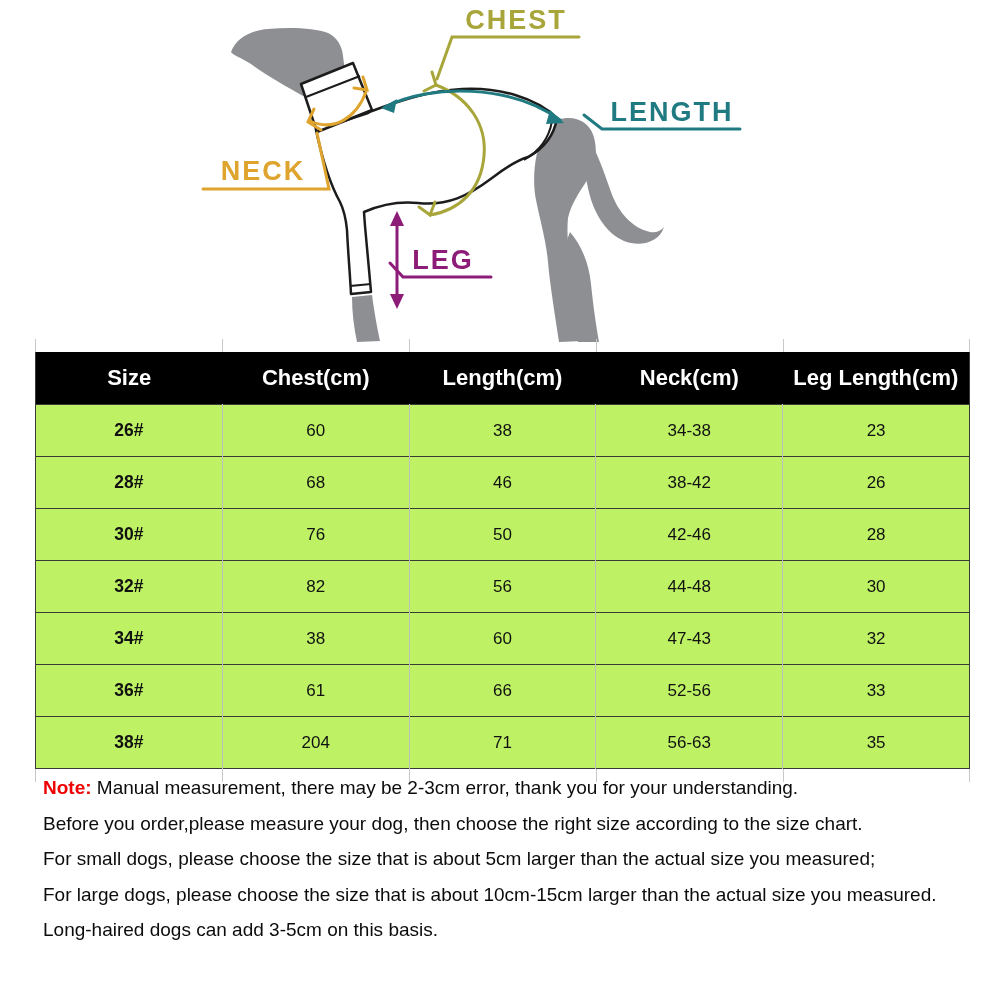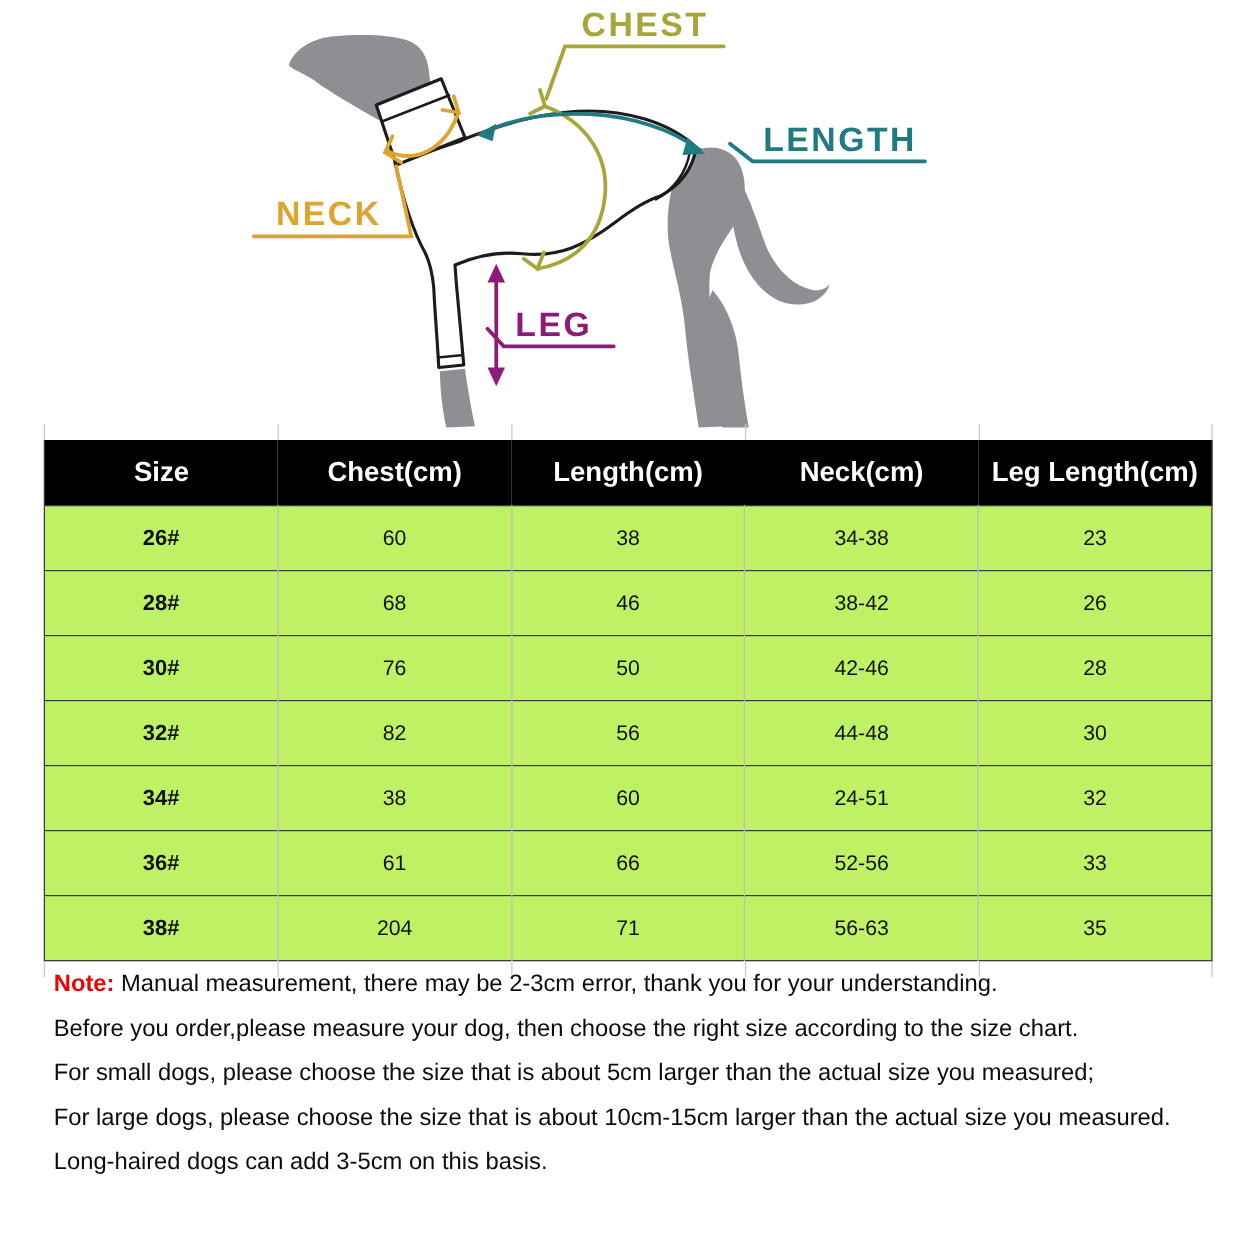--- a/index.html
+++ b/index.html
@@ -229,21 +229,21 @@
           <td>32#</td>
           <td>82</td>
           <td>56</td>
           <td>44-48</td>
           <td>30</td>
         </tr>
         <tr>
           <td>34#</td>
           <td>38</td>
           <td>60</td>
-          <td>24-51</td>
+          <td>47-43</td>
           <td>32</td>
         </tr>
         <tr>
           <td>36#</td>
           <td>61</td>
           <td>66</td>
           <td>52-56</td>
           <td>33</td>
         </tr>
         <tr>

